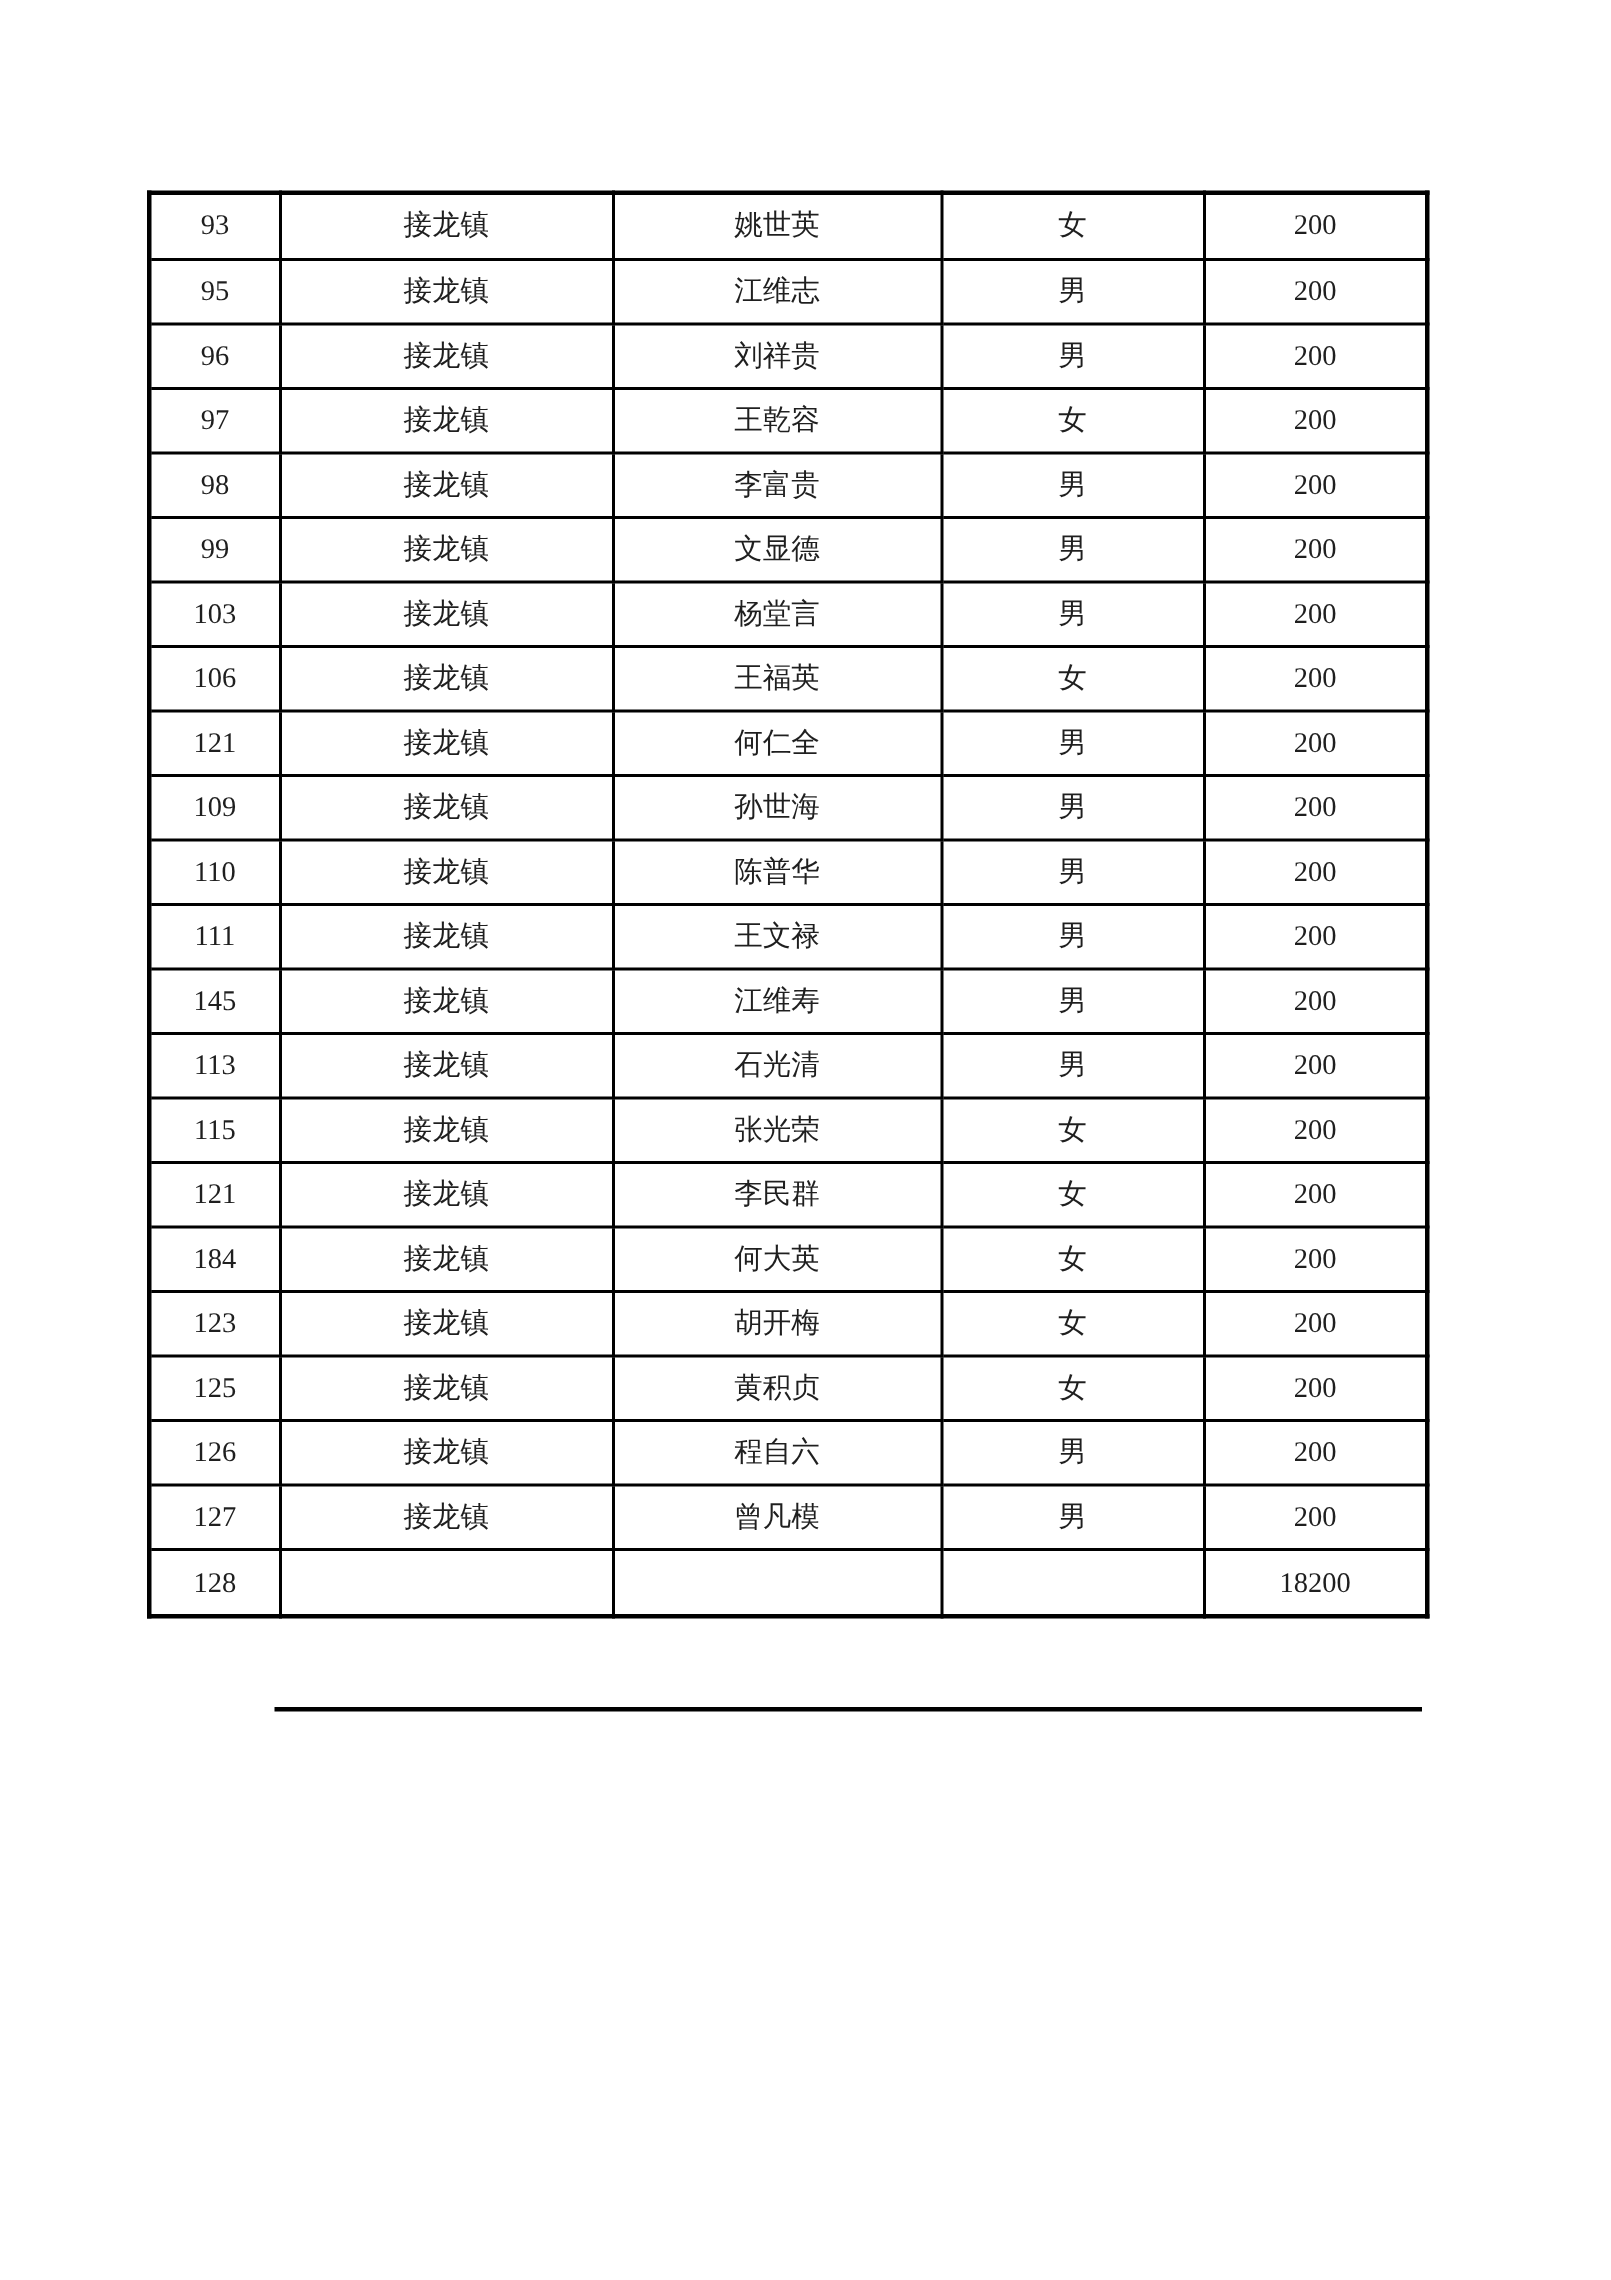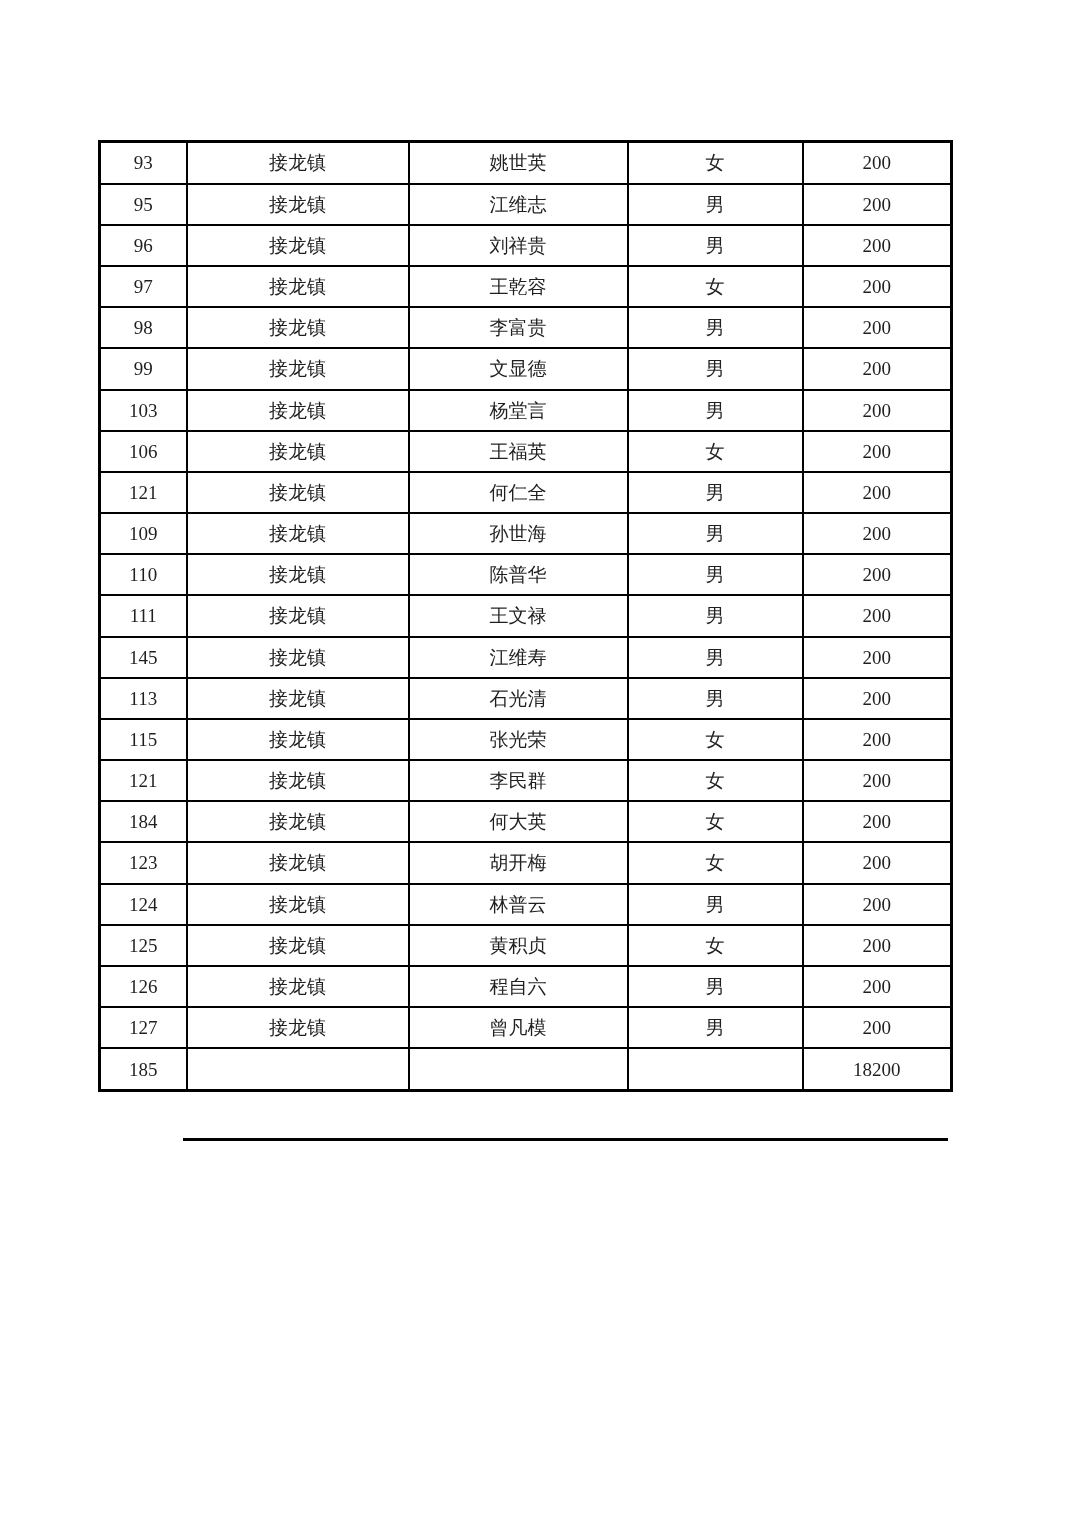--- a/index.html
+++ b/index.html
@@ -12,21 +12,21 @@
     width: 1074px;
     height: 1520px;
     background: var(--bg, #ffffff);
     font-family: "Liberation Serif", "DejaVu Serif", serif;
     color: var(--text, #1f1f1f);
     overflow: hidden;
   }
   table.roster {
     position: absolute;
     left: 98px;
-    top: 140px;
+    top: 127px;
     width: 852px;
     height: 952px;
     border-collapse: collapse;
     table-layout: fixed;
     border: 3px solid var(--border, #000000);
   }
   table.roster td {
     border: 2px solid var(--border, #000000);
     text-align: center;
     vertical-align: middle;
@@ -180,27 +180,20 @@
           <td>200</td>
         </tr>
         <tr>
           <td>123</td>
           <td>接龙镇</td>
           <td>胡开梅</td>
           <td>女</td>
           <td>200</td>
         </tr>
         <tr>
-          <td>124</td>
-          <td>接龙镇</td>
-          <td>林普云</td>
-          <td>男</td>
-          <td>200</td>
-        </tr>
-        <tr>
           <td>125</td>
           <td>接龙镇</td>
           <td>黄积贞</td>
           <td>女</td>
           <td>200</td>
         </tr>
         <tr>
           <td>126</td>
           <td>接龙镇</td>
           <td>程自六</td>
@@ -208,21 +201,21 @@
           <td>200</td>
         </tr>
         <tr>
           <td>127</td>
           <td>接龙镇</td>
           <td>曾凡模</td>
           <td>男</td>
           <td>200</td>
         </tr>
         <tr>
-          <td>185</td>
+          <td>128</td>
           <td></td>
           <td></td>
           <td></td>
           <td>18200</td>
         </tr>
       </tbody>
   </table>
 
   <div class="footnote-rule"></div>
 

